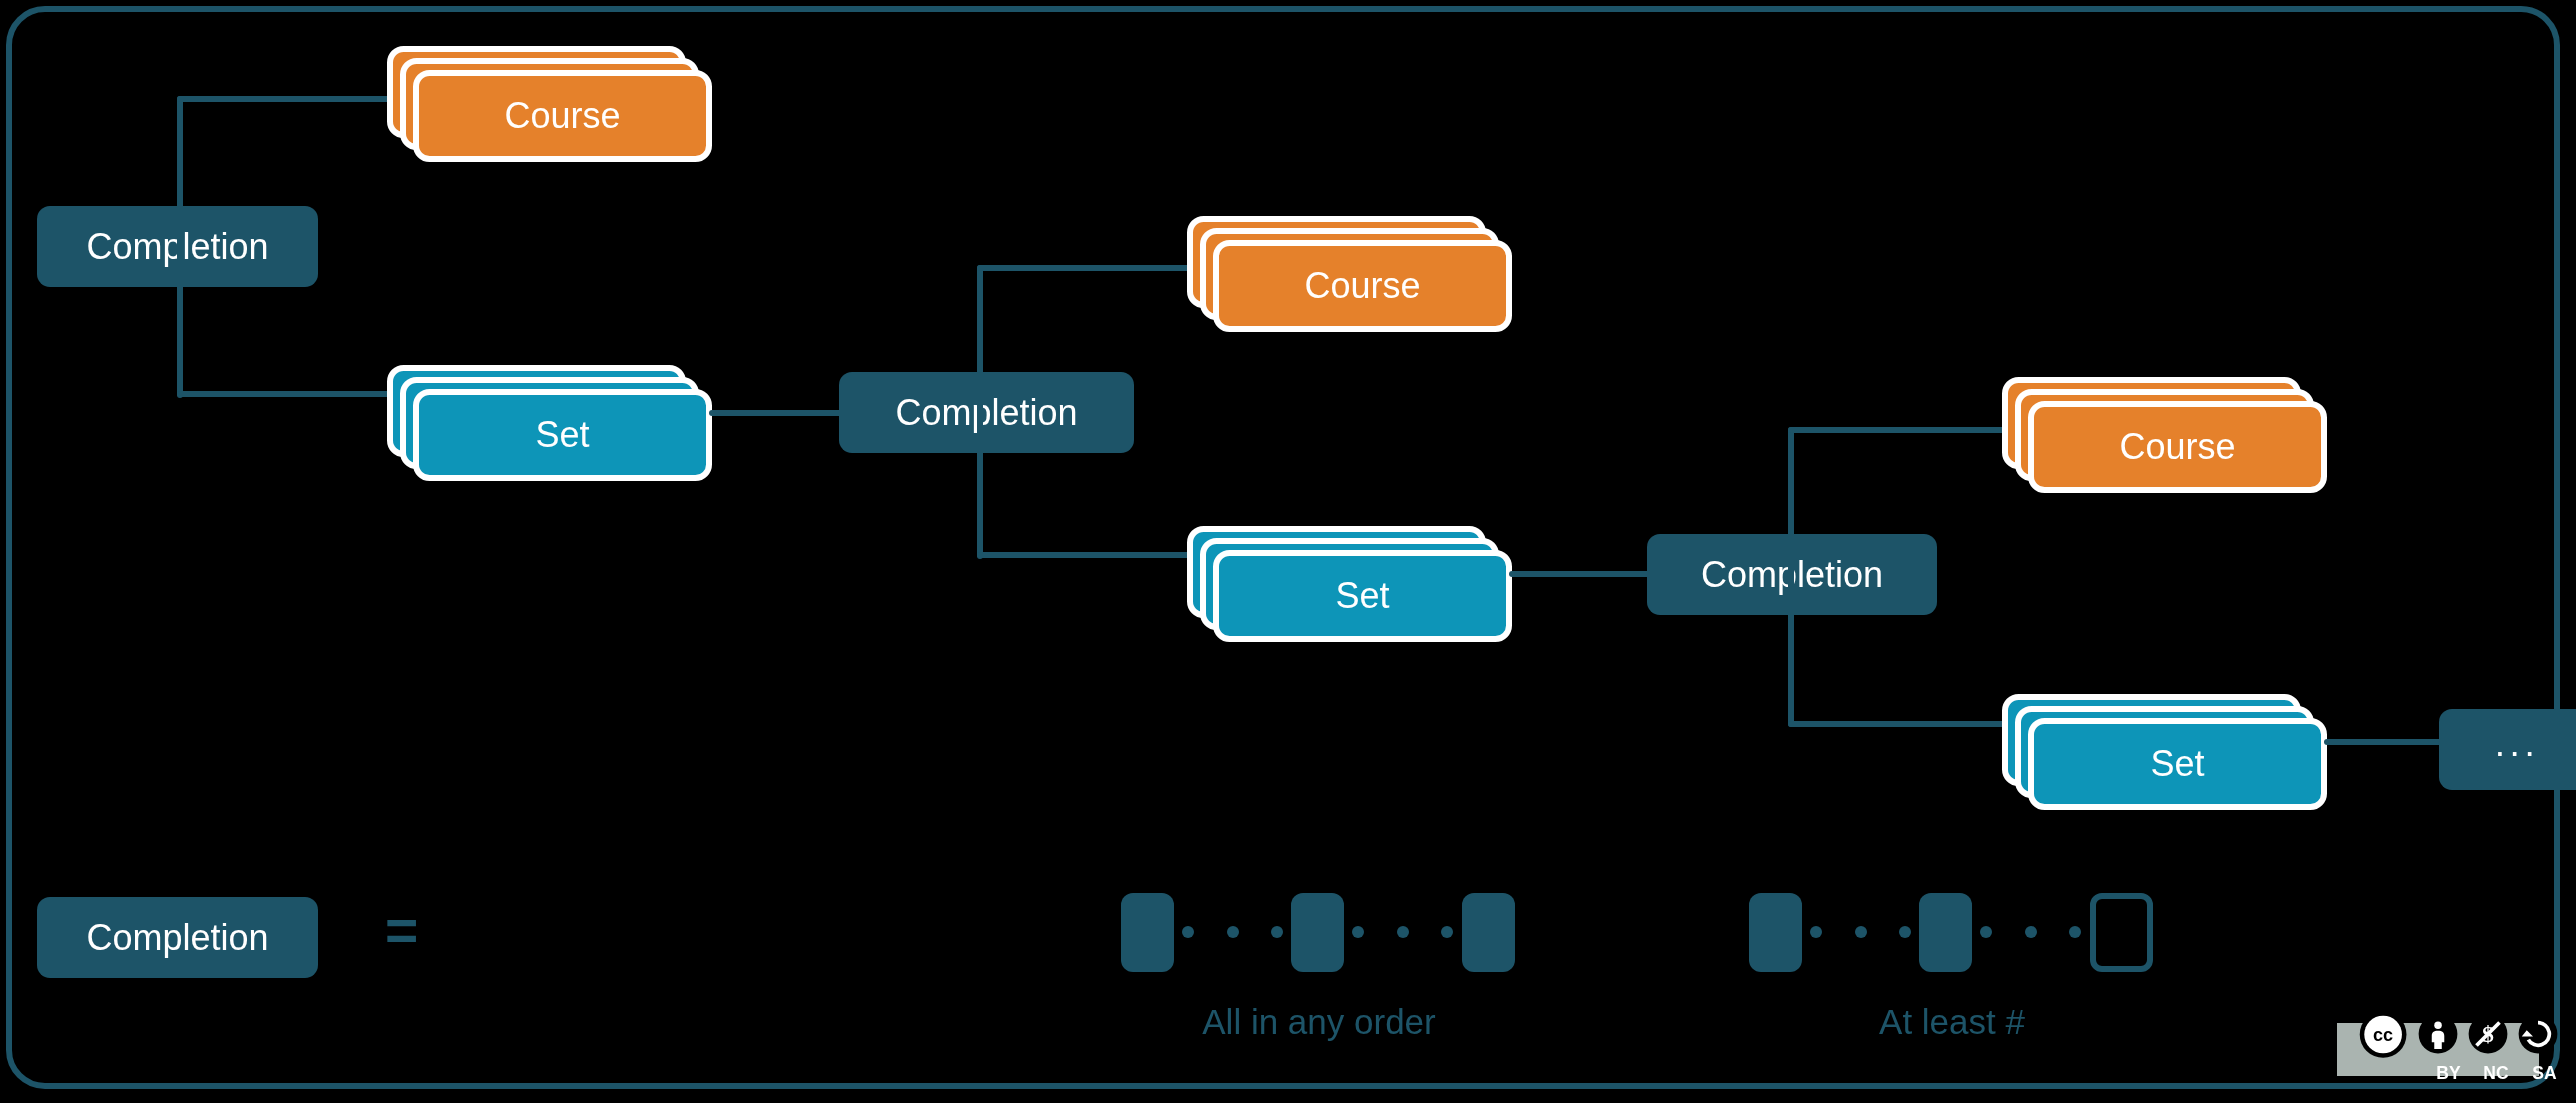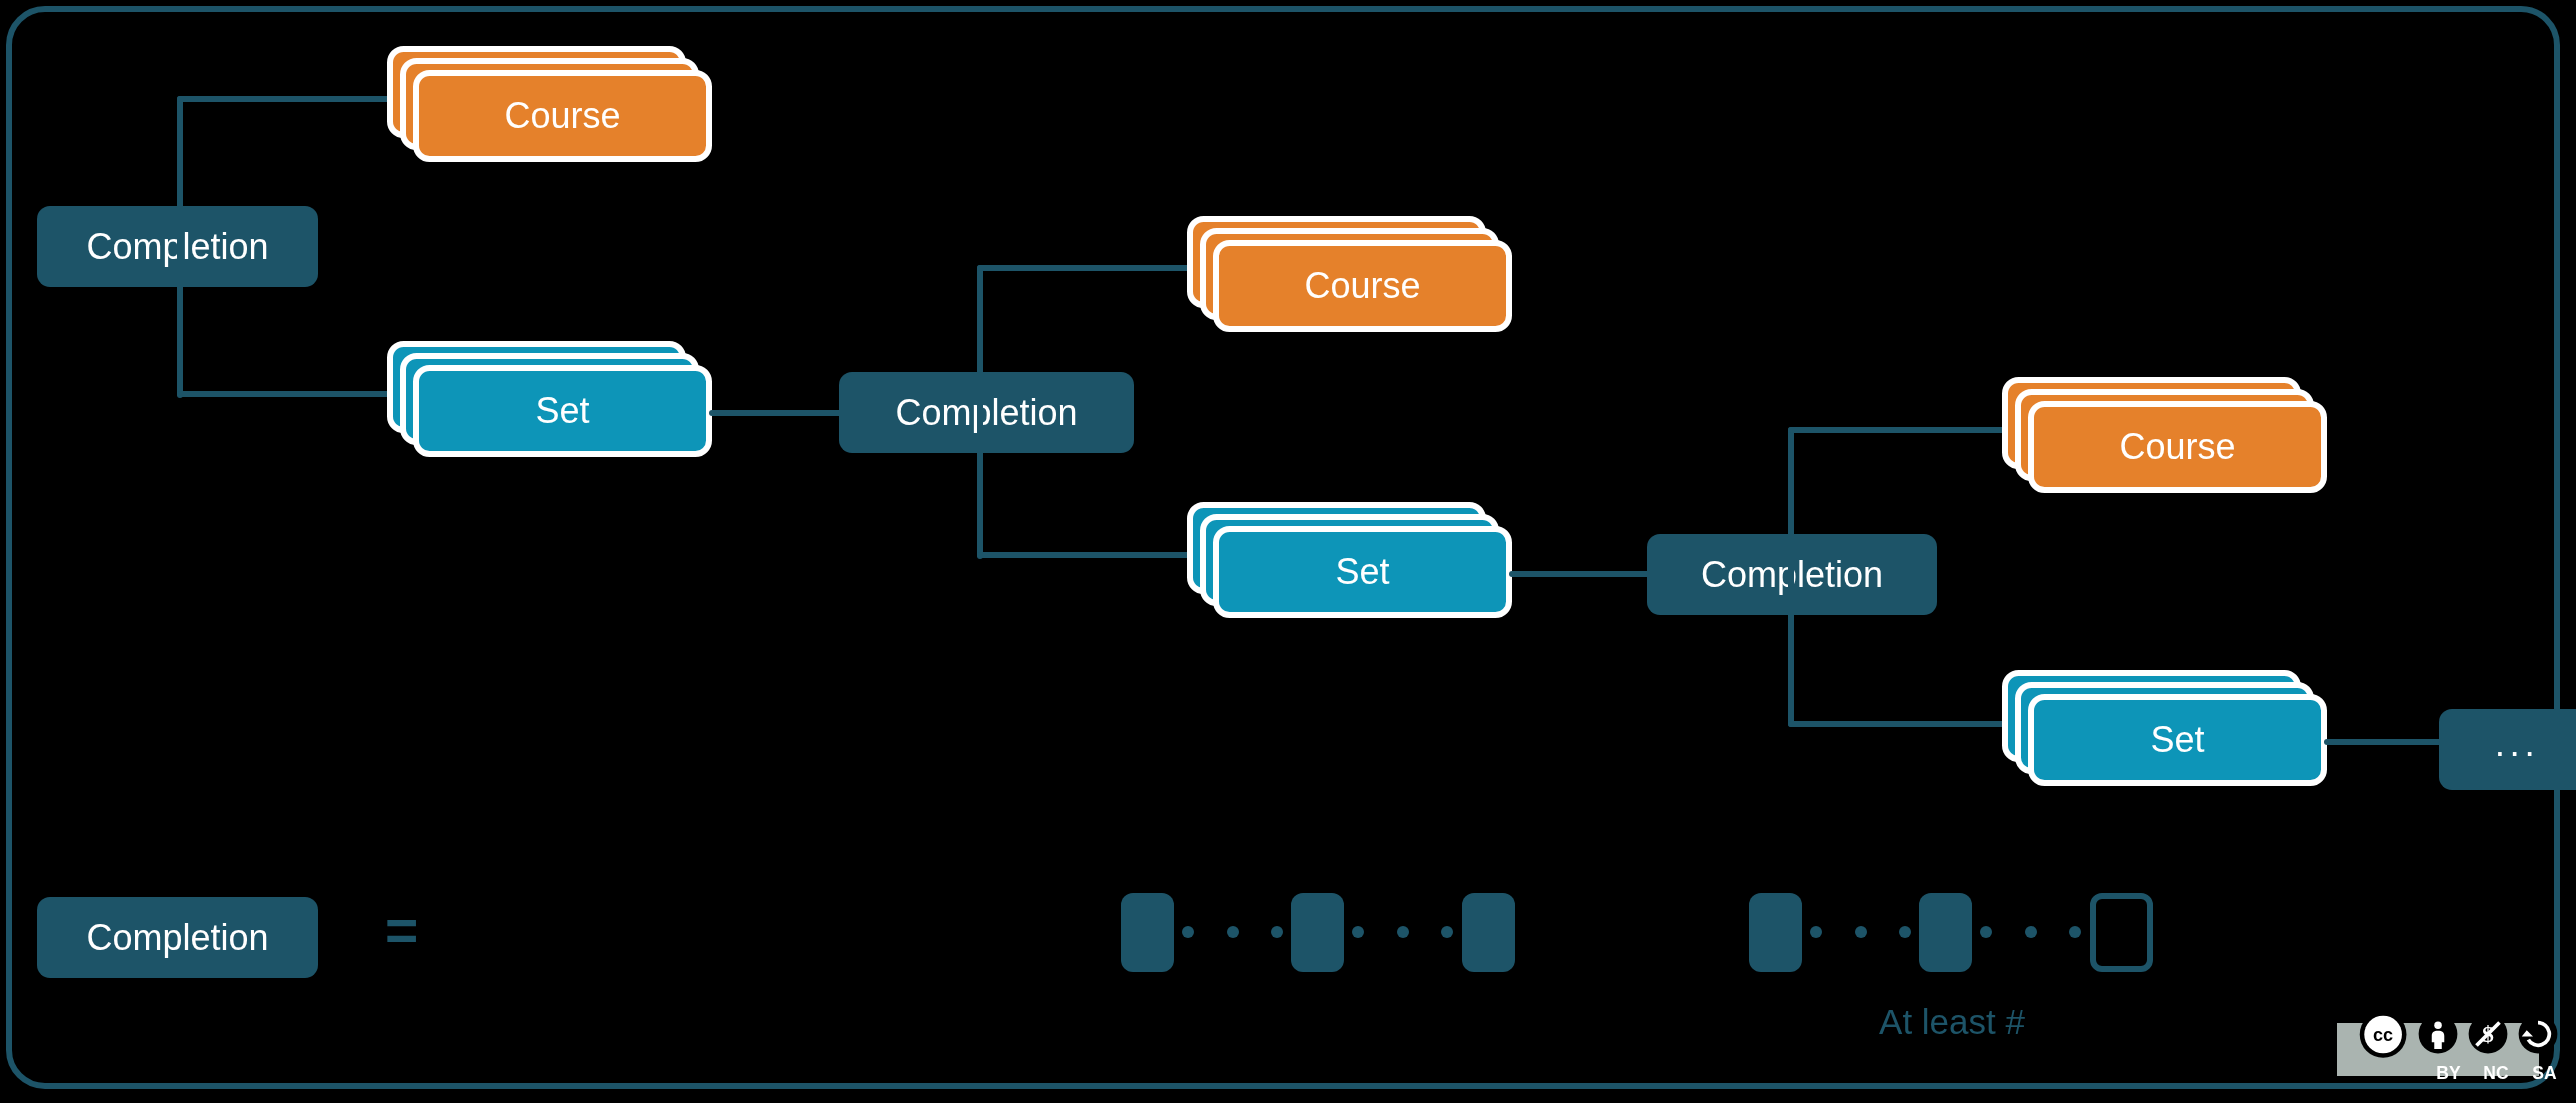--- a/index.html
+++ b/index.html
@@ -30,21 +30,21 @@
   
   .stack{position:absolute;}
   .stack .card{position:absolute;border-radius:16.6px;box-sizing:border-box;
      border:6.4px solid #fff;}
   .stack .card.c0{left:0;top:0;}
   .stack .card.c1{left:13px;top:12px;}
   .stack .card.c2{left:26px;top:24px;}
   .stack .card.top{display:flex;align-items:center;justify-content:center;
      color:#fff;font-size:36px;white-space:nowrap;}
   .orange .card{background:#e5812b;}
-  .blue   .card{background:#0d95b8;}
+  .blue   .card{background:#0d95b8;margin-top:24px;}
 
   
   .endbox{position:absolute;background:#1d5468;border-radius:13px;
      color:#fff;display:flex;align-items:center;justify-content:center;
      font-size:37px;letter-spacing:4.6px;padding-bottom:11px;box-sizing:border-box;}
 
   
   #legend{position:absolute;left:0;top:902px;width:2576px;height:184px;}
   .legend-pill{position:absolute;background:#1d5468;border-radius:13px;
      color:#fff;display:flex;align-items:center;justify-content:center;
@@ -177,20 +177,21 @@
           <i></i>
           <i></i>
       </div>
       <div class="lbox" style="left:170px;top:0px;width:53px;height:79px;"></div>
       <div class="dots" style="left:231px;top:33px;width:101px;">
         <i></i>
           <i></i>
           <i></i>
       </div>
       <div class="lbox" style="left:341px;top:0px;width:53px;height:79px;"></div>
+      <div class="lcaption" style="left:-92px;top:109px;width:580px;">All in any order</div>
     </div>
 
     <div class="lgroup" style="left:1749px;top:-9.2px;width:479px;height:147px;">
       <div class="lbox" style="left:0px;top:0px;width:53px;height:79px;"></div>
       <div class="dots" style="left:61px;top:33px;width:101px;">
         <i></i>
           <i></i>
           <i></i>
       </div>
       <div class="lbox" style="left:170px;top:0px;width:53px;height:79px;"></div>

